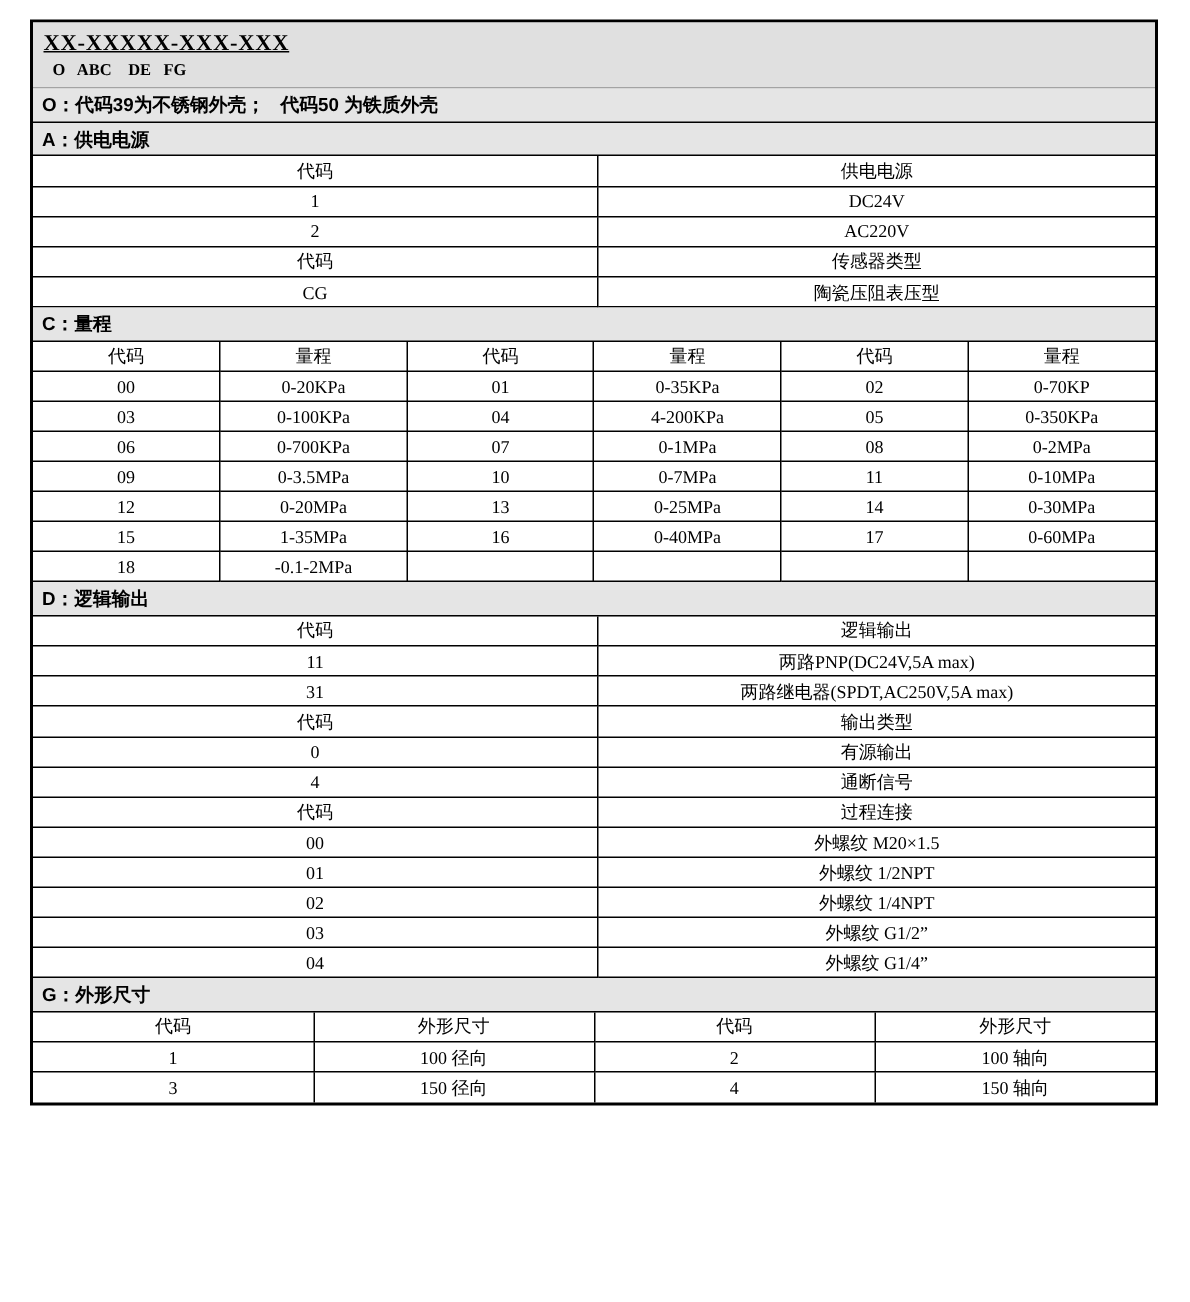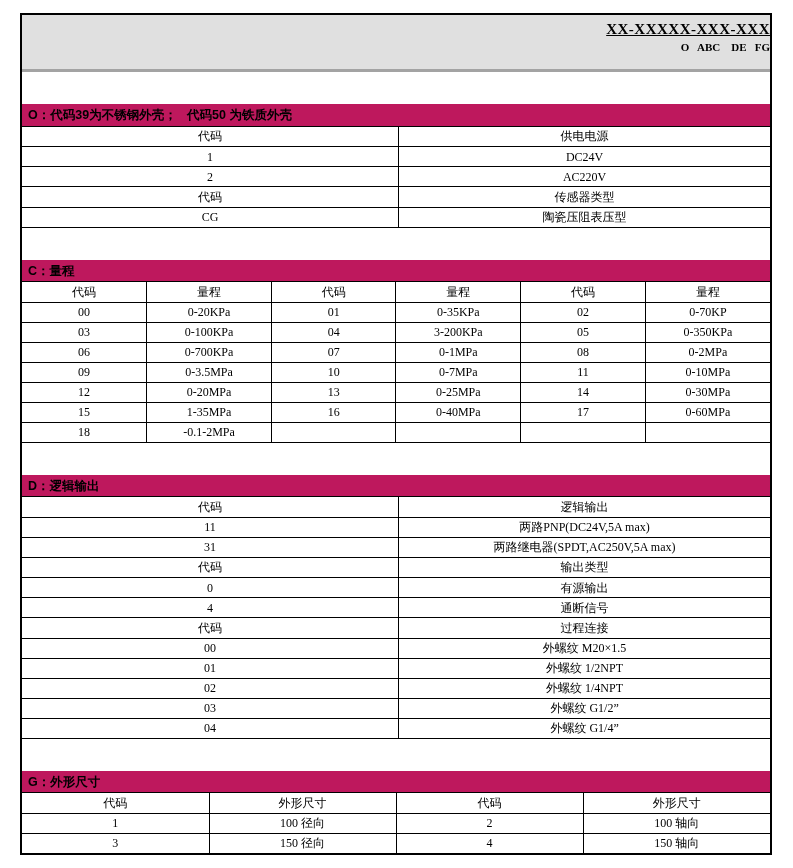--- a/index.html
+++ b/index.html
@@ -18,48 +18,46 @@
   .outer {
     position: absolute;
     left: 20px;
     top: 13px;
     width: 752px;
     border: 2px solid #000;
     background: #fff;
   }
   .title-block {
     background: #e0e0e0;
-    border-bottom: 3px solid #a3a3a3;
-    padding: 5px 0 15px 7px;
-    text-align: right;
+    border-bottom: 1px solid #a3a3a3;
+    padding: 5px 0 4px 7px;
   }
   .code-line {
     display: inline-block;
     font-weight: bold;
     font-size: 15px;
     letter-spacing: 0.5px;
     text-decoration: underline;
     white-space: pre;
   }
   .letters-line {
     font-weight: bold;
     font-size: 11px;
     white-space: pre;
     padding: 3px 0 1px 6px;
   }
   .note-row, .sec-header {
-    background: #be185d;
+    background: #e5e5e5;
     border-bottom: 1px solid #000;
     font-weight: bold;
     font-size: 12.5px;
     line-height: 1;
     padding: 5px 23px 4px 6px;
     white-space: pre;
     font-family: "Liberation Sans", "DejaVu Sans", sans-serif;
-    margin-top: 32px;
   }
   table.grid {
     width: 100%;
     border-collapse: collapse;
     table-layout: fixed;
   }
   table.grid th, table.grid td {
     border: 1px solid #000;
     border-top: none;
     height: 20px;
@@ -86,20 +84,21 @@
 <div class="page">
   <div class="outer">
 
     <div class="title-block">
       <div><span class="code-line">XX-XXXXX-XXX-XXX</span></div>
       <div class="letters-line">O   ABC    DE   FG</div>
     </div>
 
     <div class="note-row">O：代码39为不锈钢外壳；   代码50 为铁质外壳</div>
 
+    <div class="sec-header">A：供电电源</div>
     <table class="grid cols2">
       <colgroup>
           <col>
           <col>
         </colgroup>
       <thead>
           <tr>
             <th>代码</th>
             <th>供电电源</th>
           </tr>
@@ -161,21 +160,21 @@
             <td>0-20KPa</td>
             <td>01</td>
             <td>0-35KPa</td>
             <td>02</td>
             <td>0-70KP</td>
           </tr>
           <tr>
             <td>03</td>
             <td>0-100KPa</td>
             <td>04</td>
-            <td>3-200KPa</td>
+            <td>4-200KPa</td>
             <td>05</td>
             <td>0-350KPa</td>
           </tr>
           <tr>
             <td>06</td>
             <td>0-700KPa</td>
             <td>07</td>
             <td>0-1MPa</td>
             <td>08</td>
             <td>0-2MPa</td>

